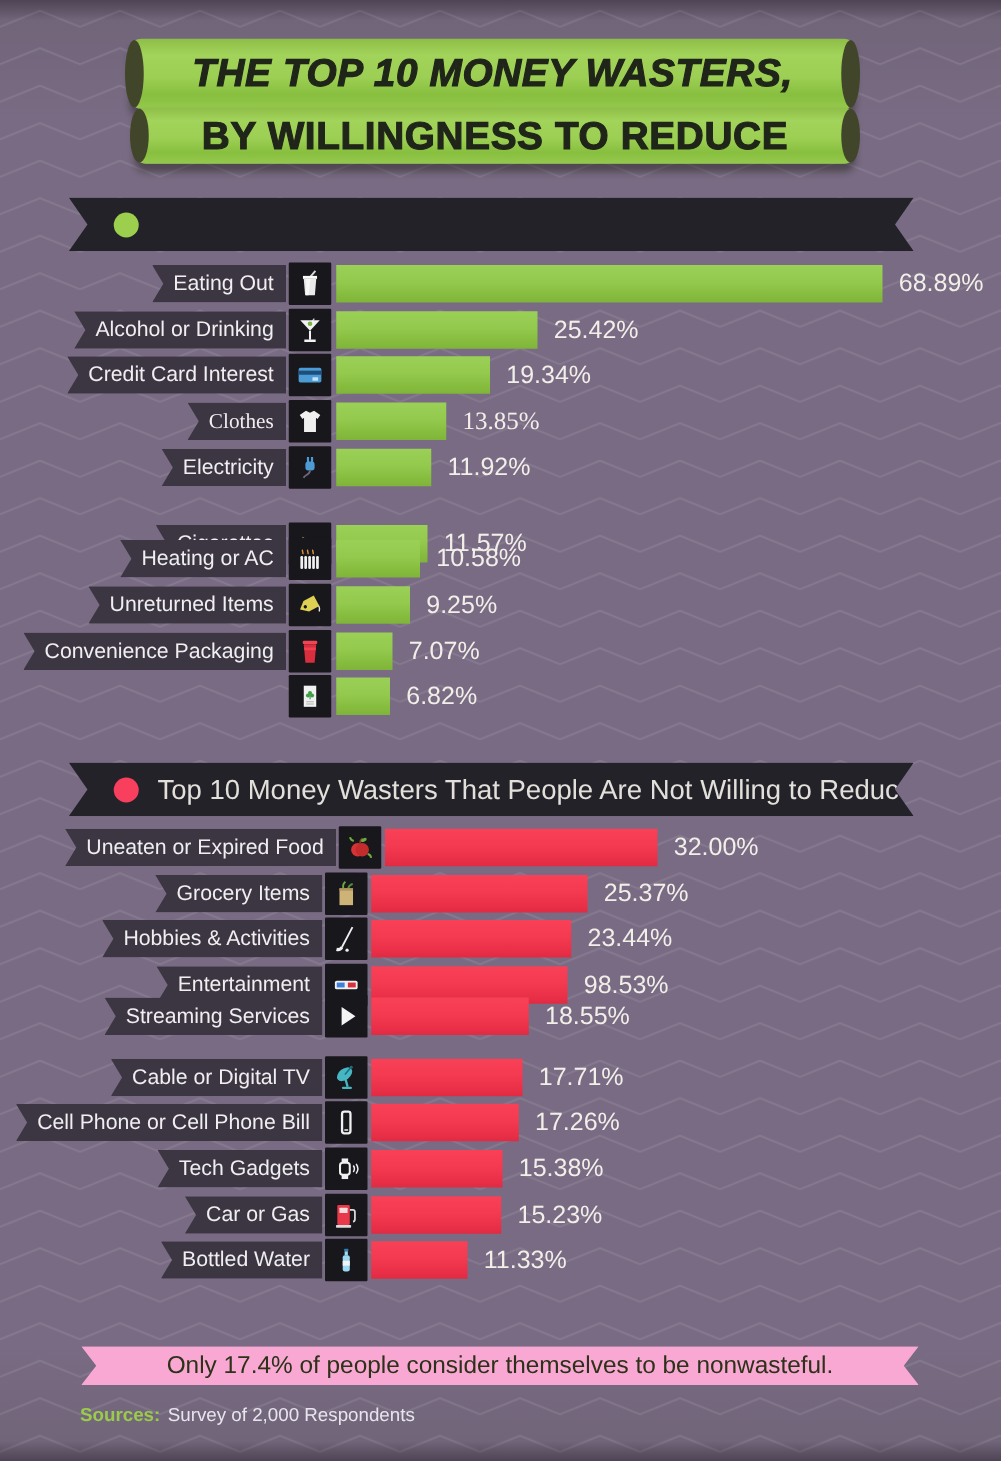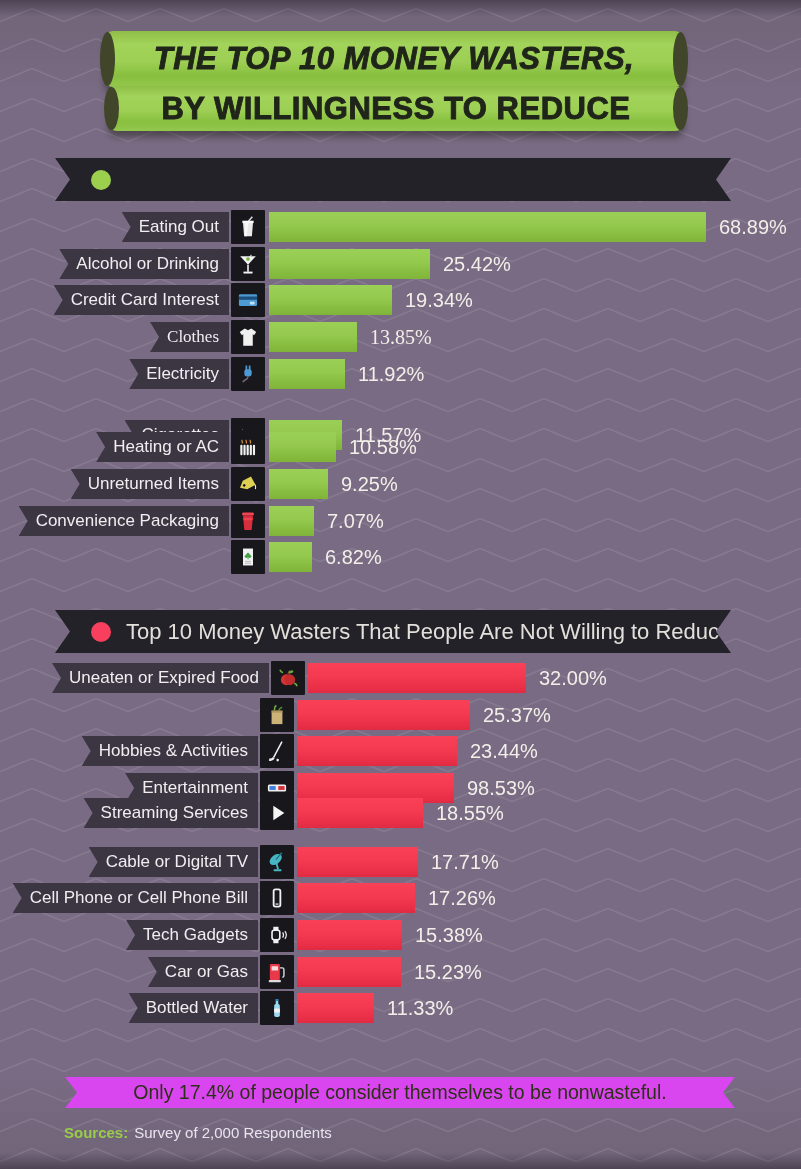--- a/index.html
+++ b/index.html
@@ -59,21 +59,21 @@
     position:absolute;top:0;width:34px;height:34px;background:#18171c;
     display:flex;align-items:center;justify-content:center;border-radius:1px;
   }
   .bar{position:absolute;top:2px;height:30px;}
   .bar-green{background:linear-gradient(180deg,#9bd057 0%,#93c94d 45%,#86bc3e 80%,#7fb43a 100%);}
   .bar-red{background:linear-gradient(180deg,#f84056 0%,#f43a50 45%,#ea3048 80%,#e02b42 100%);}
   .pct{position:absolute;top:0;height:34px;line-height:34px;color:#f2efe9;font-size:20px;white-space:nowrap;}
 
   
   .footer-banner{
-    position:absolute;left:65px;top:1077px;width:670px;height:31px;background:#d946ef;
+    position:absolute;left:65px;top:1077px;width:670px;height:31px;background:#f9a8d4;
     clip-path:polygon(0 0,100% 0,calc(100% - 12px) 50%,100% 100%,0 100%,12px 50%);
     display:flex;align-items:center;justify-content:center;
     color:#2c3117;font-size:19.5px;white-space:nowrap;
   }
   .sources{position:absolute;left:64px;top:1124px;font-size:15px;color:#e9e5ee;white-space:nowrap;}
   .sources .src-label{color:#9acb4a;font-weight:bold;margin-right:6px;}
 </style>
 </head>
 <body>
 
@@ -257,20 +257,21 @@
             <path d="M12 8.6 q0.2,-2.2 1.9,-3.4" fill="none" stroke="#7c4a24" stroke-width="1.3"></path>
             <ellipse cx="14.8" cy="6.4" rx="2.3" ry="1.2" fill="#6cab3e" transform="rotate(-24 14.8 6.4)"></ellipse>
             <circle cx="10.4" cy="13.6" r="5" fill="#d63434"></circle>
             <circle cx="13.6" cy="13.6" r="5" fill="#c32c2c"></circle>
           </svg>
         </div>
         <div class="bar bar-red" style="left:297px;width:218px"></div>
         <div class="pct" style="left:528px">32.00%</div>
       </div>
       <div class="row" style="top: 698px;">
+        <div class="row-label" style="right:543px">Grocery Items</div>
         <div class="icon-box" style="left:260px">
           <svg width="26" height="26" viewBox="0 0 24 24">
             <path d="M9.8 7.8 q-0.6,-3 1.6,-4.6" fill="none" stroke="#6cab3e" stroke-width="1.4"></path>
             <path d="M13.4 7.8 q1.2,-2.6 3.4,-3" fill="none" stroke="#4e8f3a" stroke-width="1.4"></path>
             <rect x="7" y="8" width="10" height="12.4" fill="#cdb378"></rect>
             <rect x="7" y="8" width="10" height="1.8" fill="#b2965c"></rect>
           </svg>
         </div>
         <div class="bar bar-red" style="left:297px;width:173px"></div>
         <div class="pct" style="left:483px">25.37%</div>

